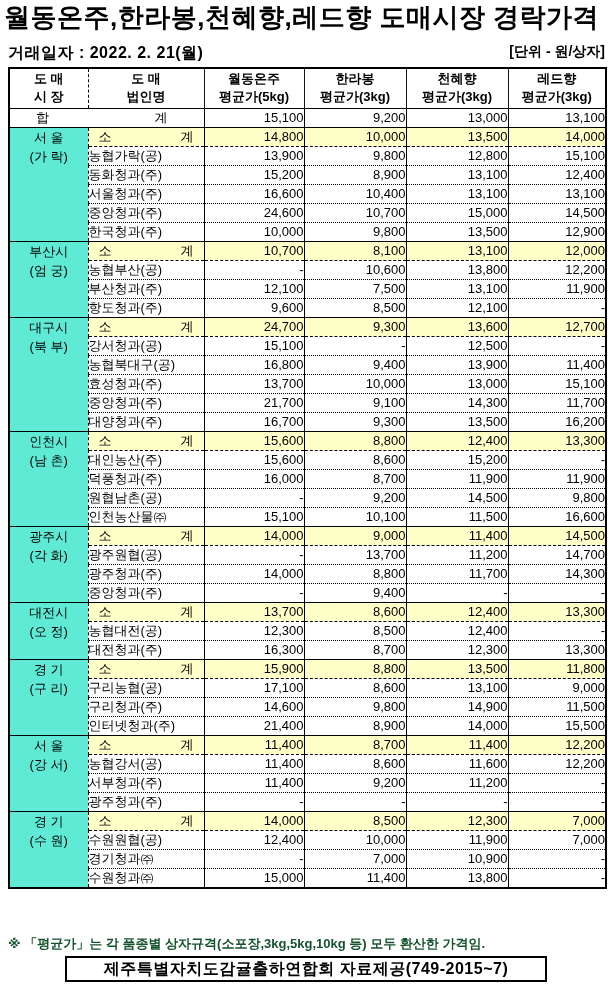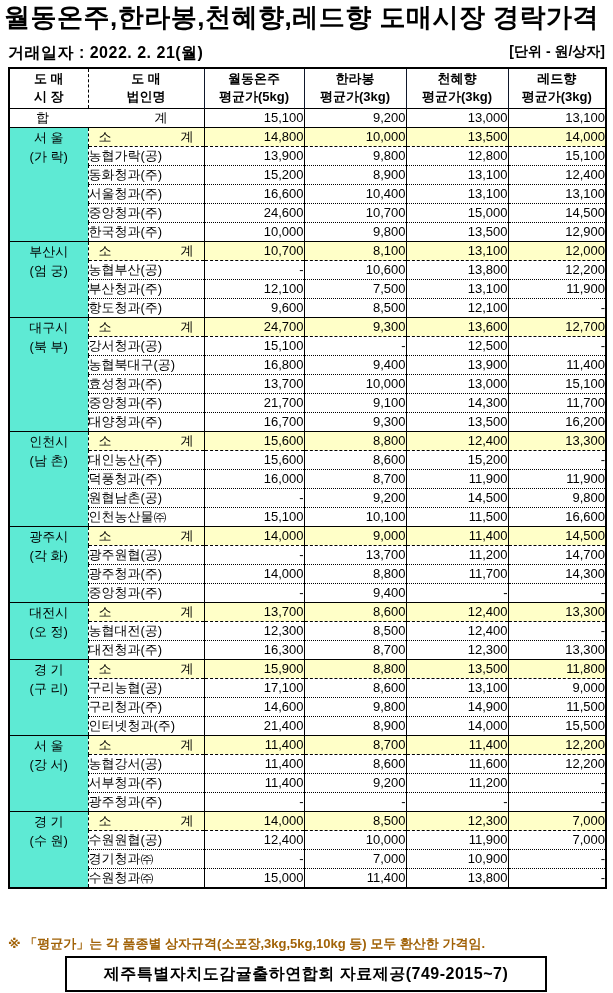--- a/index.html
+++ b/index.html
@@ -34,24 +34,24 @@
   td.num  { border-left:1px solid #000; text-align:right; padding-right:9px; }
   tr.sec td { border-top:1px solid #000; }
   tr.dot td { border-top:1px dotted #000; }
   tr.dash td { border-top:1px dashed #000; }
   td.sub { background:#FFFFC8; }
   .spread { display:flex; justify-content:space-between; padding:0 10px; }
   .spread-total { display:flex; justify-content:space-between; padding:0 36px 0 26px; }
   td.total-label { text-align:left; }
   .footnote {
     position:absolute; top:935px; left:8px; width:600px;
-    color:#a16207; font-size:13px; font-weight:bold; white-space:nowrap;
+    color:#14532d; font-size:13px; font-weight:bold; white-space:nowrap;
   }
   .source-box {
-    position:absolute; left:65px; top:956px; width:482px; height:36px;
+    position:absolute; left:65px; top:956px; width:482px; height:26px;
     border:2px solid #000; display:flex; align-items:center; justify-content:center;
     font-size:16px; font-weight:bold; letter-spacing:0.5px;
   }
 </style>
 </head>
 <body>
 
 <div class="title">월동온주,한라봉,천혜향,레드향 도매시장 경락가격</div>
 
 <div class="date-row">

